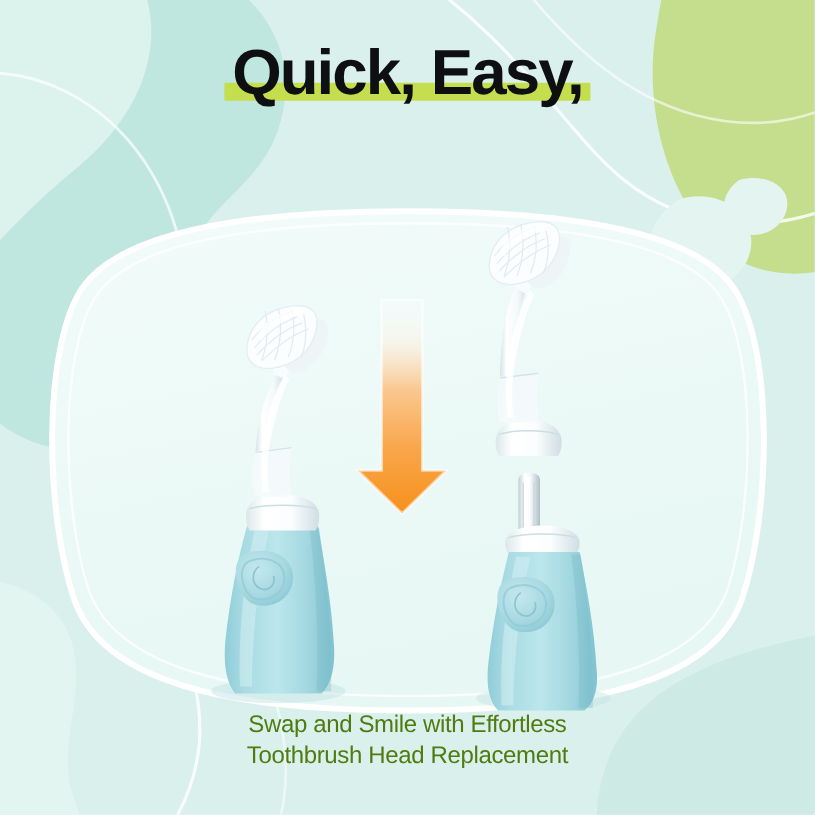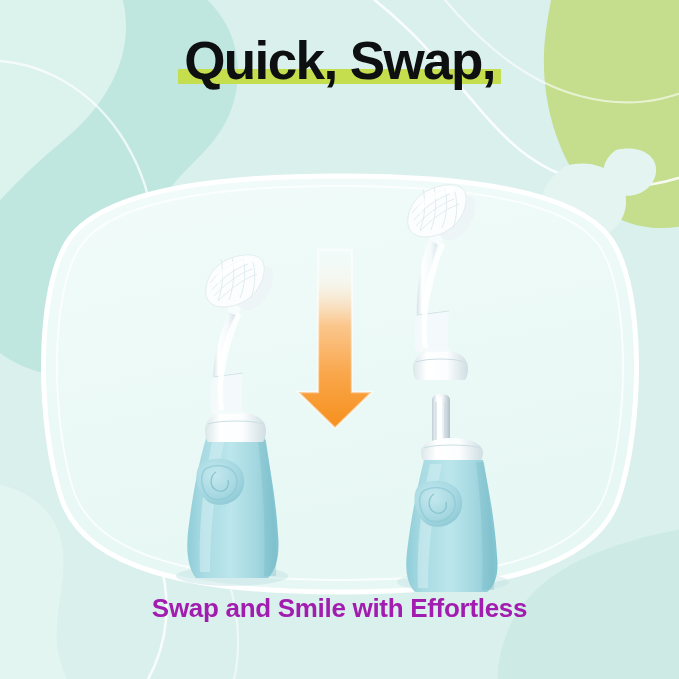--- a/index.html
+++ b/index.html
@@ -74,25 +74,25 @@
     position: absolute;
     left: 0;
     top: 592px;
     width: 679px;
     text-align: center;
     z-index: 6;
   }
   .caption-line {
     display: block;
     font-family: "Liberation Sans", sans-serif;
-    font-weight: bold;
-    font-size: 26px;
+    font-weight: normal;
+    font-size: 20px;
     line-height: 1.28;
     letter-spacing: -0.3px;
-    color: #a21caf;
+    color: #4d7c0f;
     white-space: nowrap;
   }
 </style>
 </head>
 <body>
 
 <div id="stage">
 
   <svg id="bg-svg" viewBox="0 0 679 679">
     <defs>
@@ -149,21 +149,21 @@
                C194,580 97,556 74,492
                C52,426 48,291 82,244
                C116,199 224,186 340,186 Z"></path>
     </g>
   </svg>
 
   <div class="headline">
     <span class="hl-line" id="hl-line-1">
       <span class="hl-inner">
         <span class="hl-mark"></span>
-        <span class="hl-text">Quick, Swap,</span>
+        <span class="hl-text">Quick, Easy,</span>
       </span>
     </span>
   </div>
 
   <svg id="art-svg" viewBox="0 0 679 679">
     <defs>
 
       <linearGradient id="handleGrad" x1="0" y1="0" x2="1" y2="0">
         <stop offset="0.00" stop-color="#8fcdd8"></stop>
         <stop offset="0.18" stop-color="#a9dbe3"></stop>
@@ -342,15 +342,16 @@
                  C416,522 408,492 421,484 Z"></path>
         <path fill="none" stroke="#8fc9d4" stroke-width="1.6" opacity="0.75" d="M425,490 C439,484 454,490 455,502 C456,515 444,524 431,521
                  C420,518 415,495 425,490 Z"></path>
         <path fill="none" stroke="#7fbecb" stroke-width="1.4" opacity="0.8" d="M434,494 C428,498 427,508 434,512 C441,516 448,510 446,502"></path>
       </g>
     </g>
   </svg>
 
   <div class="caption">
     <span class="caption-line">Swap and Smile with Effortless</span>
+    <span class="caption-line">Toothbrush Head Replacement</span>
   </div>
 
 </div>
 
 </body></html>

